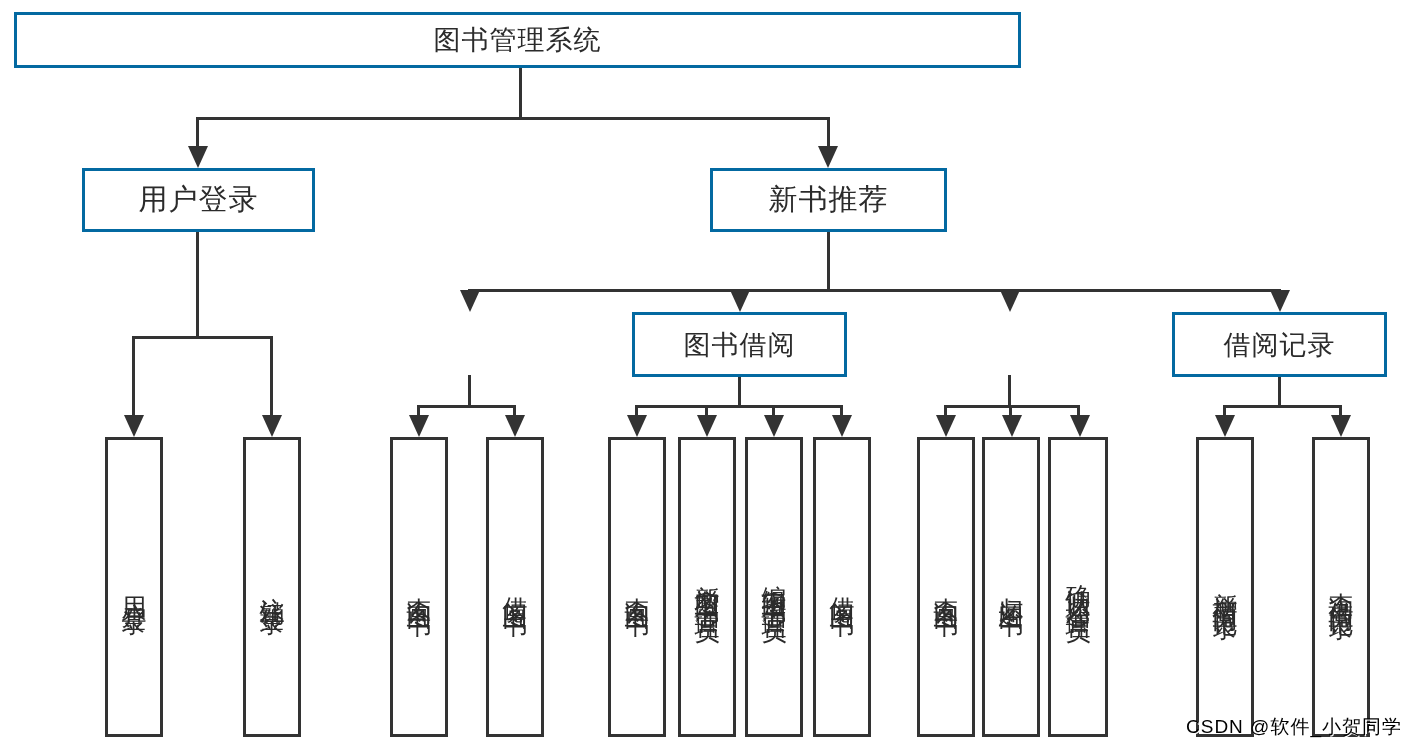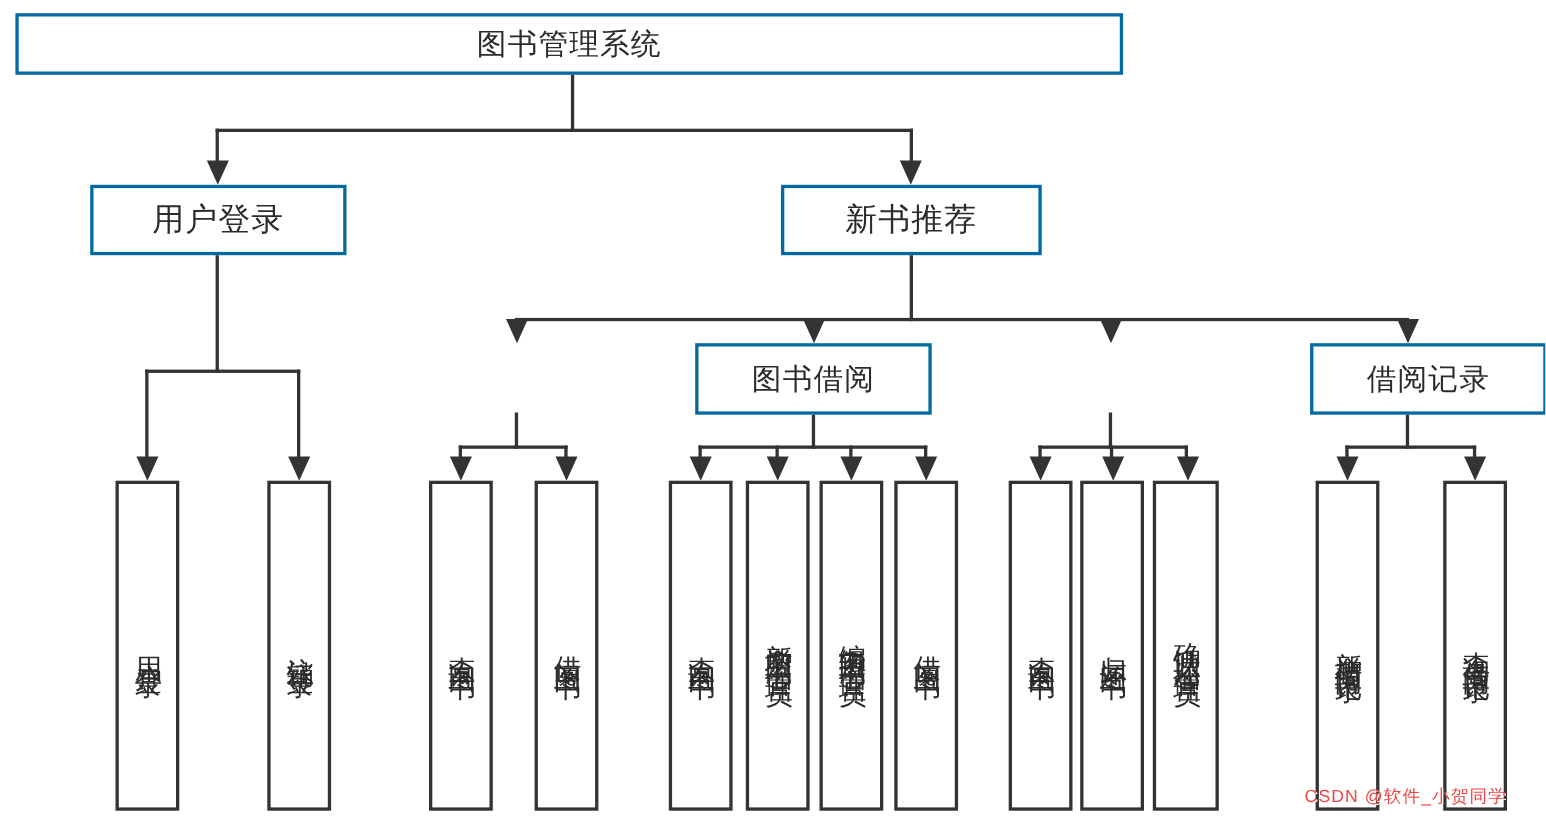--- a/index.html
+++ b/index.html
@@ -10,21 +10,21 @@
   .hline{position:absolute;height:3px;background:#333333;}
   .arrow{position:absolute;width:0;height:0;border-left:10px solid transparent;border-right:10px solid transparent;border-top:22px solid #333333;}
   
   .hbox{position:absolute;box-sizing:border-box;border:3px solid #0369a1;background:#ffffff;display:flex;align-items:center;justify-content:center;}
   .hbox span{white-space:nowrap;}
   .title-box span{font-size:27px;letter-spacing:1px;}
   .lvl2-box span{font-size:29px;letter-spacing:1px;}
   .lvl3-box span{font-size:27px;letter-spacing:1px;}
   .vbox{position:absolute;box-sizing:border-box;width:58px;height:300px;top:437px;border:3px solid #333333;background:#ffffff;display:flex;align-items:center;justify-content:center;}
   .vbox span{writing-mode:vertical-rl;text-orientation:mixed;font-size:25px;letter-spacing:5px;line-height:1;}
-  .watermark{position:absolute;left:1186px;top:714px;font-size:16px;color:#ef4444;letter-spacing:1px;white-space:nowrap;text-shadow:1px 1px 0 #ffffff;z-index:9;}
+  .watermark{position:absolute;left:1186px;top:714px;font-size:19px;color:#000000;letter-spacing:1px;white-space:nowrap;text-shadow:1px 1px 0 #ffffff;z-index:9;}
 </style>
 </head>
 <body>
 
 <div class="canvas">
 
   <div class="vline" style="left:519px;top:66px;height:54px;"></div>
   <div class="hline" style="left:196px;top:117px;width:634px;"></div>
   <div class="vline" style="left:196px;top:117px;height:30px;"></div>
   <div class="arrow" style="left:188px;top:146px;"></div>
@@ -86,21 +86,21 @@
   <div class="hbox lvl2-box" style="left:82px;top:168px;width:233px;height:64px;">
     <span>用户登录</span>
   </div>
   <div class="hbox lvl2-box" style="left:710px;top:168px;width:237px;height:64px;">
     <span>新书推荐</span>
   </div>
 
   <div class="hbox lvl3-box" style="left:632px;top:312px;width:215px;height:65px;">
     <span>图书借阅</span>
   </div>
-  <div class="hbox lvl3-box" style="left:1172px;top:312px;width:215px;height:65px;margin-left:19px;">
+  <div class="hbox lvl3-box" style="left:1172px;top:312px;width:215px;height:65px;">
     <span>借阅记录</span>
   </div>
 
   <div class="vbox" style="left:105px;">
     <span>用户登录</span>
   </div>
   <div class="vbox" style="left:243px;">
     <span>注销登录</span>
   </div>
 

